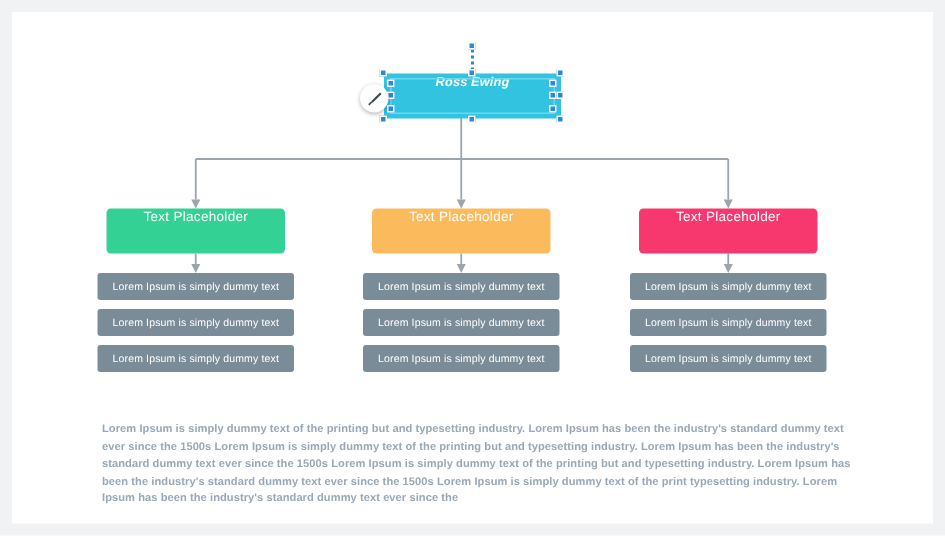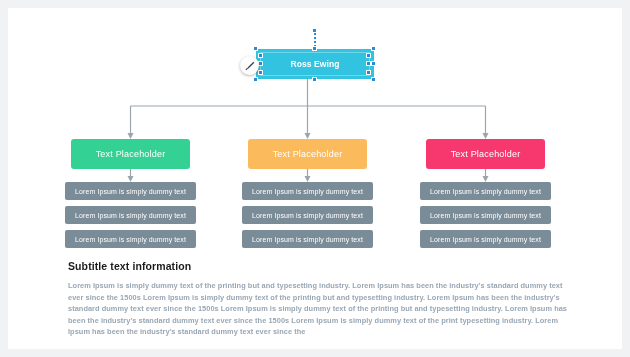--- a/index.html
+++ b/index.html
@@ -47,23 +47,23 @@
     width: 118px;
     height: 30px;
   }
   #root-box {
     position: absolute;
     left: 0; top: 0;
     width: 118px; height: 30px;
     background: #31c3e0;
     box-sizing: border-box;
     display: flex;
-    flex-direction: column;
-    align-items: center;
-    justify-content: center;
+    flex-direction: row;
+    justify-content: center;
+    font-style: italic;
   }
   #root-box .line {
     color: #ffffff;
     font-size: 8.5px;
     font-weight: bold;
     line-height: 11px;
     letter-spacing: 0.1px;
     white-space: nowrap;
   }
   #root-inner-outline {
@@ -111,21 +111,21 @@
     align-items: center;
     justify-content: center;
   }
 
   
   .l1-box {
     position: absolute;
     height: 30px;
     border-radius: 3px;
     display: flex;
-    align-items: center;
+    align-items: flex-start;
     justify-content: center;
     color: #ffffff;
     font-size: 9px;
     letter-spacing: 0.2px;
   }
 
   
   .leaf-box {
     position: absolute;
     height: 18px;
@@ -259,17 +259,16 @@
     <div class="leaf-box" style="left: 412px; top: 174px; width: 131px; background: rgb(123, 140, 153);">
       <span>Lorem Ipsum is simply dummy text</span>
     </div>
     <div class="leaf-box" style="left: 412px; top: 198px; width: 131px; background: rgb(123, 140, 153);">
       <span>Lorem Ipsum is simply dummy text</span>
     </div>
     <div class="leaf-box" style="left: 412px; top: 222px; width: 131px; background: rgb(123, 140, 153);">
       <span>Lorem Ipsum is simply dummy text</span>
     </div>
 
-    <div id="subtitle" style="color: rgb(27, 27, 27);">Subtitle text information</div>
     <div id="body-text" style="color: rgb(154, 167, 180);">Lorem Ipsum is simply dummy text of the printing but and typesetting industry. Lorem Ipsum has been the industry's standard dummy text ever since the 1500s Lorem Ipsum is simply dummy text of the printing but and typesetting industry. Lorem Ipsum has been the industry's standard dummy text ever since the 1500s Lorem Ipsum is simply dummy text of the printing but and typesetting industry. Lorem Ipsum has been the industry's standard dummy text ever since the 1500s Lorem Ipsum is simply dummy text of the print typesetting industry. Lorem Ipsum has been the industry's standard dummy text ever since the</div>
 
   </div>
 </div>
 
 </body></html>

